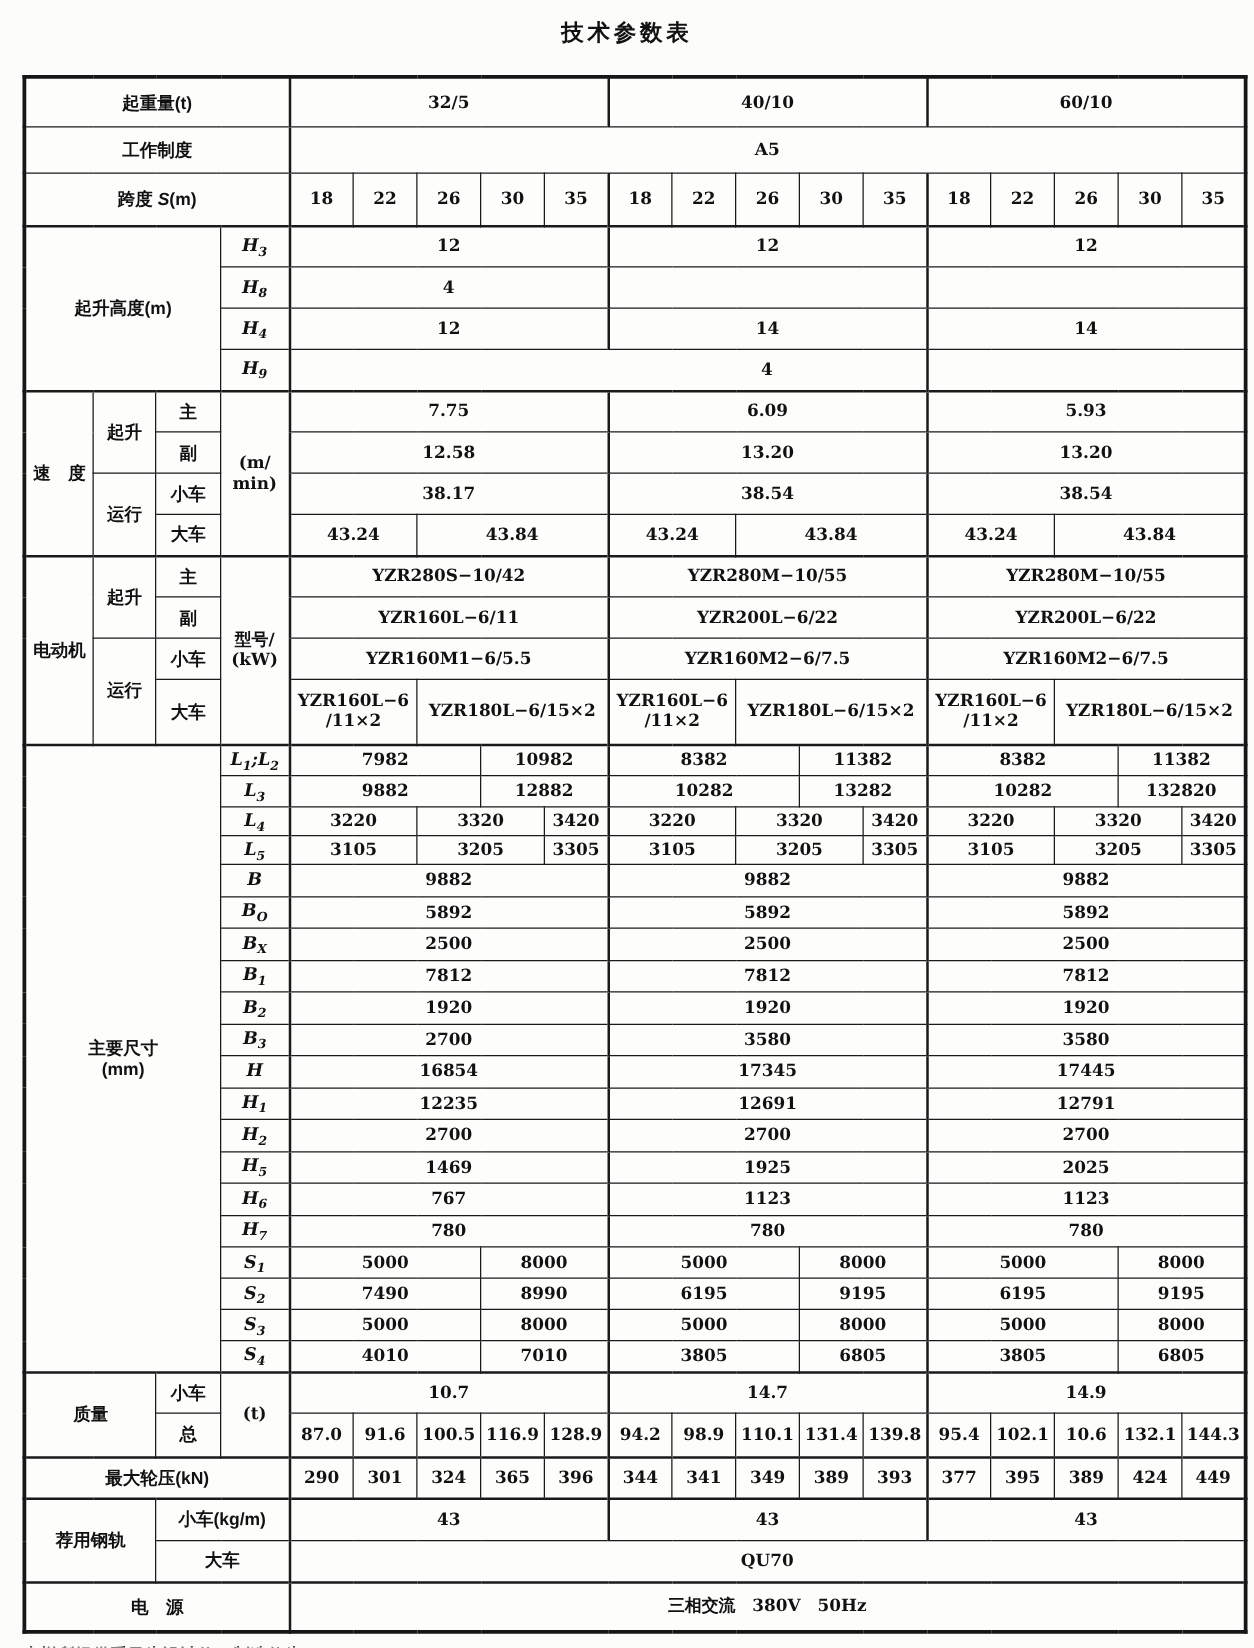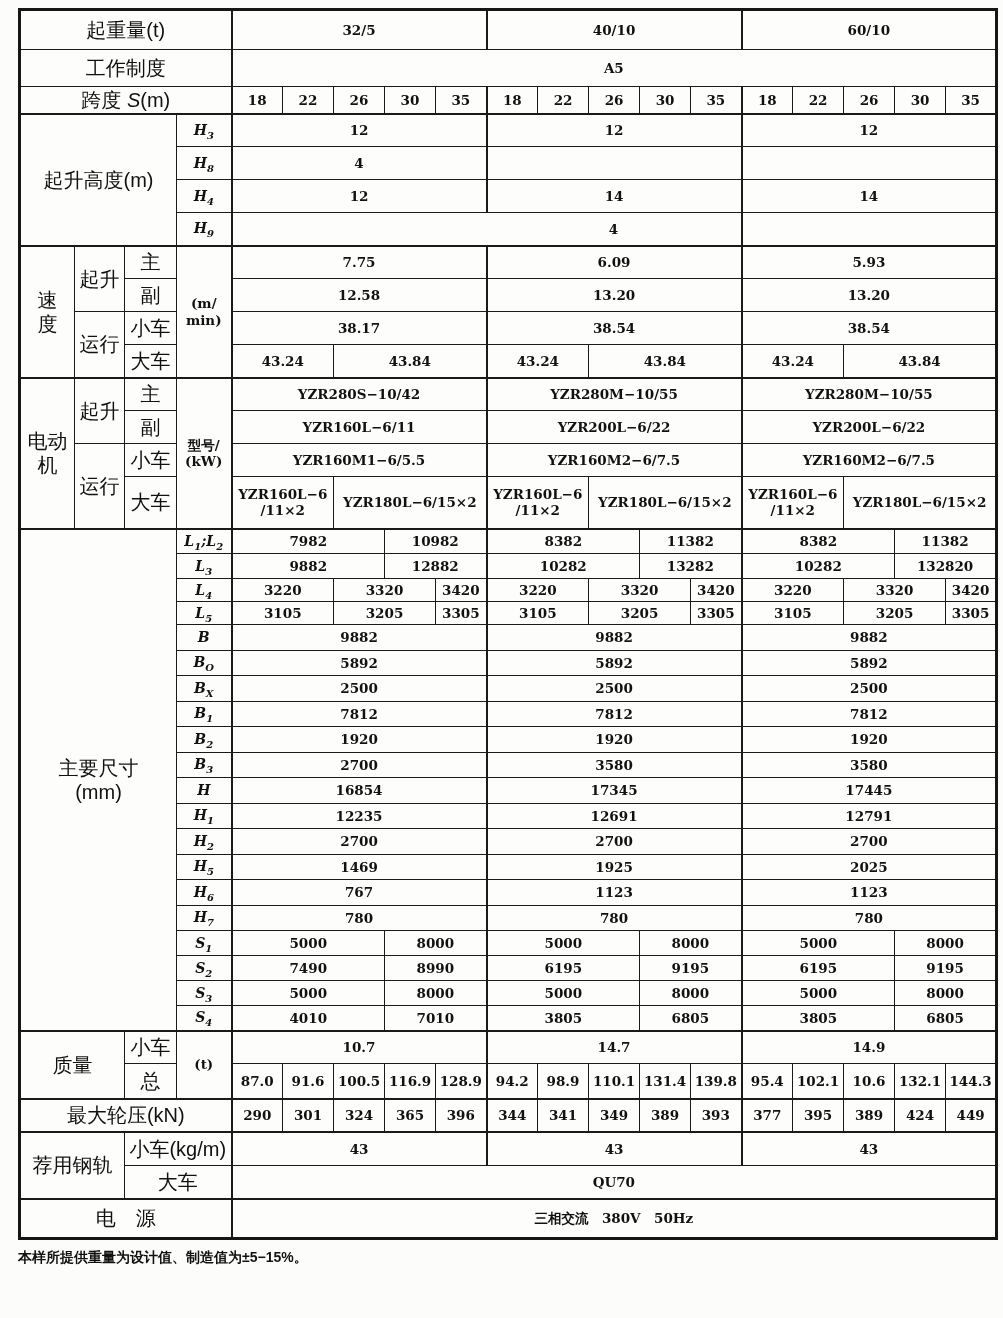--- a/index.html
+++ b/index.html
@@ -21,37 +21,38 @@
     border:3px solid #161616;
     background:#fdfdfc;
   }
   td{
     border:1.5px solid #1a1a1a;
     text-align:center;vertical-align:middle;
     padding:0 1px;overflow:hidden;
     white-space:pre-line;line-height:1.2;
   }
   td.num{font-family:"DejaVu Serif",serif;font-weight:bold;font-size:13.5px;}
-  td.lbl{font-family:"Liberation Sans",sans-serif;font-weight:normal;font-size:20px;}
+  td.lbl{font-family:"Liberation Sans",sans-serif;font-weight:bold;font-size:14px;}
   td.unit{font-family:"DejaVu Serif",serif;font-weight:bold;font-size:13.5px;}
   td.var{font-family:"DejaVu Serif",serif;font-weight:bold;font-style:italic;font-size:14px;}
   td.var sub{font-size:10px;line-height:0;}
   td.gb{border-left-width:2.5px;}
   td.hbr{border-right:hidden;}
   tr.sec td{border-top-width:2.5px;}
   .footnote{
     margin:9px 0 0 18px;
     font-size:14px;font-weight:bold;
     font-family:"Liberation Sans",sans-serif;
   }
 </style>
 </head>
 <body>
 
 <div class="page">
+  <div class="title">技术参数表</div>
 
   <table class="params">
     <colgroup>
       <col style="width:55px">
         <col style="width:50px">
         <col style="width:52px">
         <col style="width:55px">
       <col style="width:51px">
         <col style="width:51px">
         <col style="width:51px">
@@ -72,21 +73,21 @@
         <tr style="height: 40px;">
           <td colspan="4" class="lbl">起重量(t)</td>
           <td colspan="5" class="num gb">32/5</td>
           <td colspan="5" class="num gb">40/10</td>
           <td colspan="5" class="num gb">60/10</td>
         </tr>
         <tr style="height: 37px;">
           <td colspan="4" class="lbl">工作制度</td>
           <td colspan="15" class="num gb">A5</td>
         </tr>
-        <tr style="height: 27px;">
+        <tr style="height: 42px;">
           <td colspan="4" class="lbl">跨度 <i>S</i>(m)</td>
           <td class="num gb">18</td>
           <td class="num">22</td>
           <td class="num">26</td>
           <td class="num">30</td>
           <td class="num">35</td>
           <td class="num gb">18</td>
           <td class="num">22</td>
           <td class="num">26</td>
           <td class="num">30</td>

